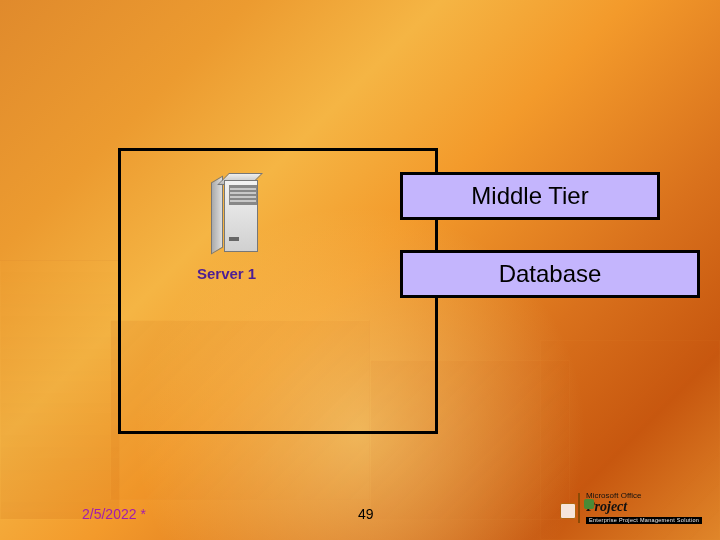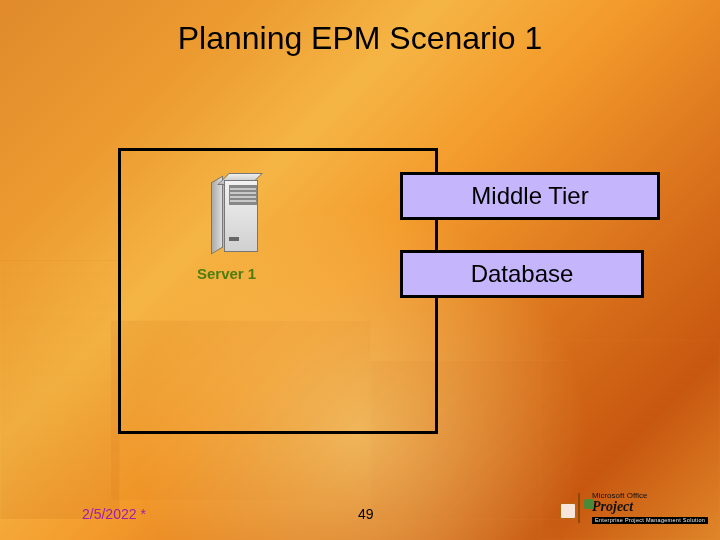--- a/index.html
+++ b/index.html
@@ -68,55 +68,55 @@
     background: repeating-linear-gradient(180deg,#888 0 2px,#c8c8c8 2px 4px);
     border:1px solid #888;
   }
   .tower-front::after {
     content:""; position:absolute; left:4px; bottom:10px; width:10px; height:4px;
     background:#666;
   }
 
   .server-label {
     position: absolute; left: 76px; top: 114px;
-    font-size: 15px; font-weight: bold; color:#4d7c0f;
+    font-size: 15px; font-weight: bold; color:#4c1d95;
   }
   .server-list {
     position: absolute; left: 76px; top: 134px;
     font-size: 12px; font-weight: bold; color:#000;
     line-height: 1.4;
   }
   .server-list div { white-space: nowrap; }
 
   .tier-box {
     position: absolute;
     border: 3px solid #000;
     background: #c4b5fd;
     font-size: 24px;
     font-family: Tahoma, Verdana, sans-serif;
     color:#000;
     display:flex; align-items:center; justify-content:center;
     font-weight: normal;
   }
   .tb1 { left: 400px; top: 172px; width: 260px; height: 48px; }
-  .tb2 { left: 400px; top: 250px; width: 244px; height: 48px; }
+  .tb2 { left: 400px; top: 250px; width: 300px; height: 48px; }
 
   .footer-date {
     position:absolute; left: 38px; bottom: 18px;
     font-size: 14px; color:#a21caf;margin-left:44px;
   }
   .footer-pg {
     position:absolute; left: 358px; bottom: 18px;
     font-size: 14px; color:#000;
   }
 
   .logo {
     position:absolute; right: 24px; bottom: 12px;
     width: 118px; height: 40px;
-    display:flex; align-items:center;gap:6px;
+    display:flex; align-items:center;
   }
   .logo .box {
     width:30px; height:30px;
     background: linear-gradient(135deg,#f5a623,#d97b0a);
     border:1px solid #8b4a05;
     position:relative; margin-right:6px;
     box-shadow: inset -3px -3px 0 rgba(0,0,0,0.15);
   }
   .logo .box::before {
     content:""; position:absolute; left:5px; top:5px; width:10px; height:10px;
@@ -134,21 +134,20 @@
 </style>
 </head>
 <body>
 
 <div class="deco d1"></div>
 <div class="deco d2"></div>
 <div class="deco d3"></div>
 <div class="deco d4"></div>
 
 <div class="title">
-  <span>Planning EPM Scenario 1</span>
 </div>
 
 <div class="diagram-box">
   <div class="server-graphic">
     <div class="tower-side"></div>
     <div class="tower-top"></div>
     <div class="tower-front"></div>
   </div>
   <div class="server-label">Server 1</div>
 </div>

